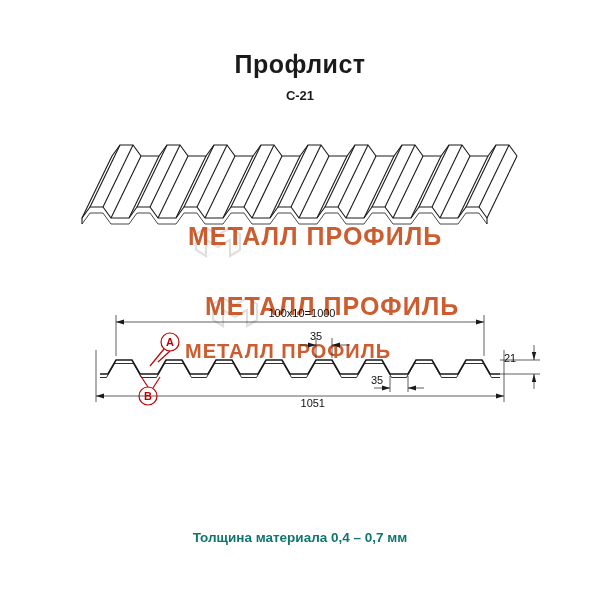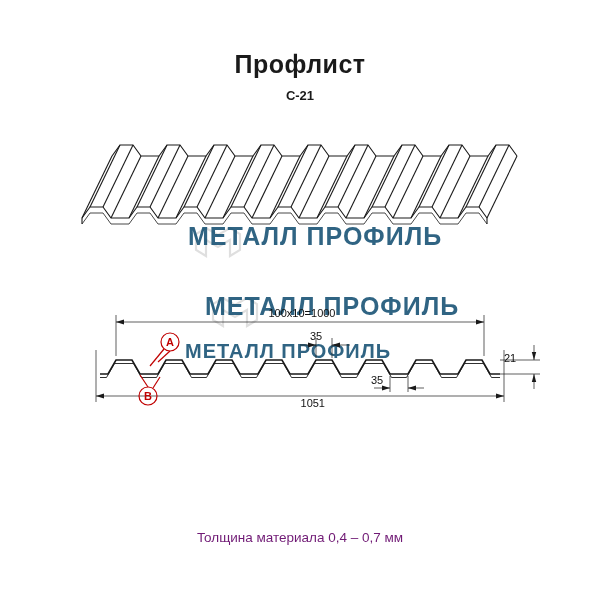--- a/index.html
+++ b/index.html
@@ -41,33 +41,33 @@
     font-weight: bold;
     color: #1a1a1a;
   }
   .footer {
     position: absolute;
     top: 530px;
     left: 0;
     width: 600px;
     text-align: center;
     font-size: 13.5px;
-    font-weight: normal;
-    color: #701a75;
+    font-weight: bold;
+    color: #0f766e;
   }
   svg.layer {
     position: absolute;
     top: 0;
     left: 0;
   }
   .wm {
     position: absolute;
     font-family: "Liberation Sans", sans-serif;
     font-weight: bold;
-    color: #0c4a6e;
+    color: #c2410c;
     opacity: 0.85;
     white-space: nowrap;
     pointer-events: none;
   }
   .wm1 {
     top: 222px;
     left: 188px;
     font-size: 25px;
     letter-spacing: 1px;
   }

